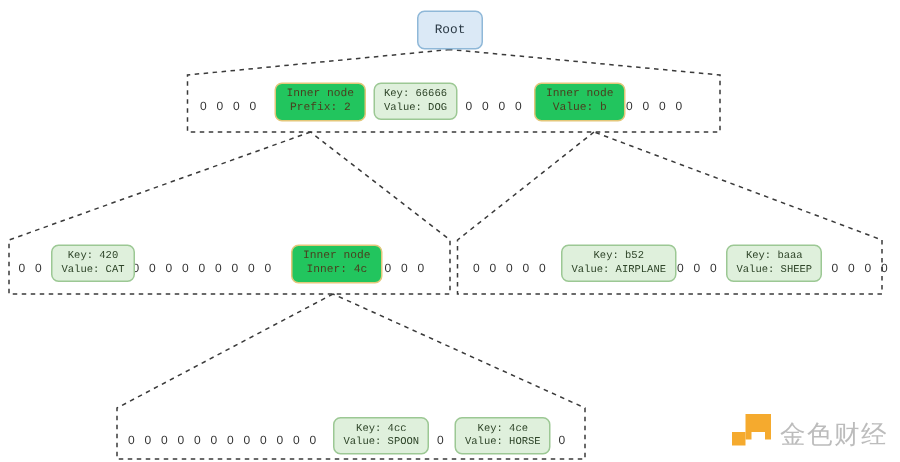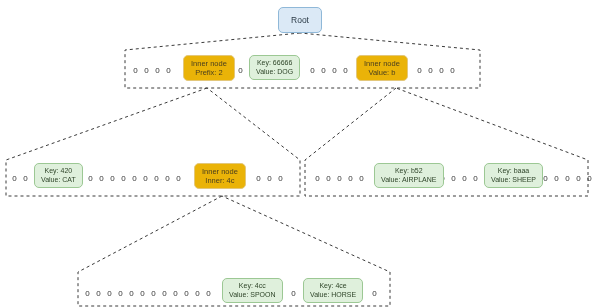--- a/index.html
+++ b/index.html
@@ -33,34 +33,35 @@
     box-sizing: border-box;
     border-radius: 5px;
     display: flex;
     flex-direction: column;
     align-items: center;
     justify-content: center;
     text-align: center;
     line-height: 1.22;
     white-space: nowrap;
     z-index: 3;
+    font-family: Liberation Mono, monospace;
   }
   .node .line {
     display: block;
   }
   .node-root {
     background: #dbe9f6;
     border: 1px solid #8fb8d8;
     font-size: 8.5px;
     color: #2b3a46;
     width: 44px;
     height: 26px;
   }
   .node-inner {
-    background: #eab308;
+    background: #22c55e;
     border: 1px solid #e3c77a;
     font-size: 7.5px;
     color: #4a3f1e;
     padding: 3px 7px;
   }
   .node-leaf {
     background: #dff0dc;
     border: 1px solid #9cc894;
     font-size: 7px;
     color: #2e4428;
@@ -280,14 +281,22 @@
 
   <div class="node node-leaf" style="left:303px; top:278px;">
     <span class="line">Key: 4ce</span>
     <span class="line">Value: HORSE</span>
   </div>
 
   <div class="slot-row" style="left:369px; top:287px;">
     <span class="zero">0</span>
   </div>
 
+  <div class="watermark">
+    <div class="wm-mark">
+      <div class="sq-big"></div>
+      <div class="sq-notch"></div>
+      <div class="sq-small"></div>
+    </div>
+    <div class="wm-text">金色财经</div>
+  </div>
 
 </div>
 
 </body></html>

